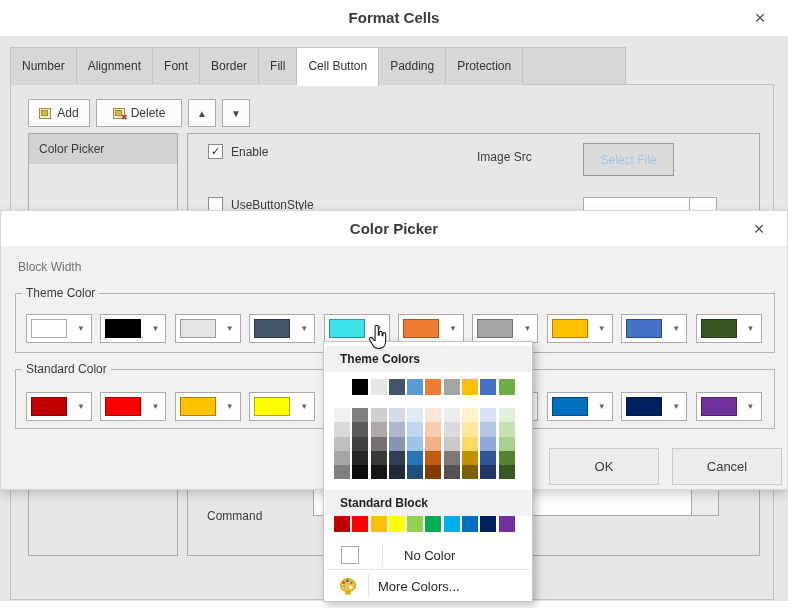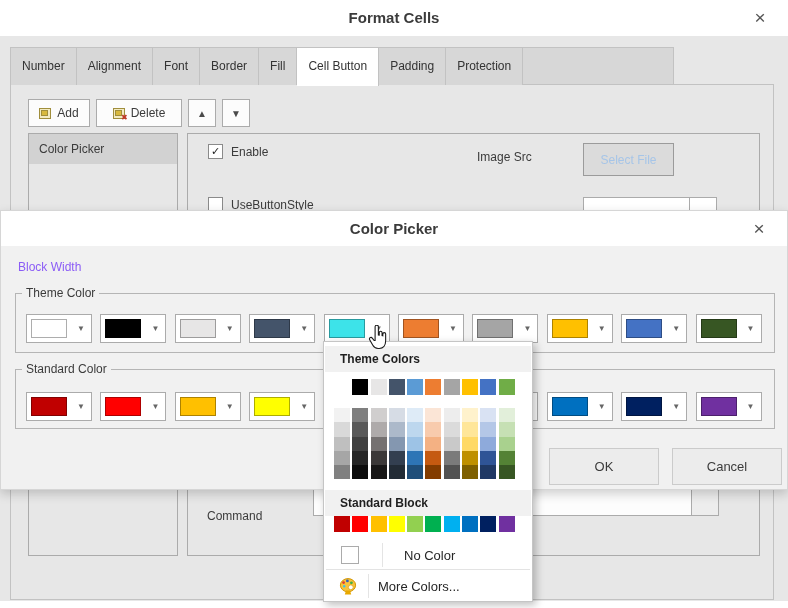--- a/index.html
+++ b/index.html
@@ -5,21 +5,21 @@
   * { box-sizing: border-box; margin: 0; padding: 0; }
   html,body { width: 788px; height: 608px; background:#fff; font-family:"Liberation Sans","DejaVu Sans",sans-serif; }
   .screen { position:relative; width:788px; height:608px; overflow:hidden; background:#fff; }
 
   
   .fc-dialog { position:absolute; left:0; top:0; width:788px; height:601px; background:#E7E7E7; }
   .titlebar { position:absolute; left:0; top:0; right:0; height:36px; background:#FFFFFF; }
   .titlebar .dlg-title { position:absolute; left:0; right:0; top:0; height:36px; line-height:36px; text-align:center; font-size:15px; font-weight:600; color:#3B3B3B; }
   .close-btn { position:absolute; right:14px; top:0; width:28px; height:36px; display:flex; align-items:center; justify-content:center; font-size:19px; color:#555; cursor:default; }
 
-  .tabstrip { position:absolute; left:10px; top:47px; width:664px; height:37px; background:#D7D7D7; border:1px solid #C2C2C2; border-bottom:none; display:flex; z-index:2; }
+  .tabstrip { position:absolute; left:10px; top:47px; width:616px; height:37px; background:#D7D7D7; border:1px solid #C2C2C2; border-bottom:none; display:flex; z-index:2; }
   .tab { padding:0 11px; line-height:36px; height:37px; font-size:12px; color:#333; border-right:1px solid #C2C2C2; background:#D7D7D7; white-space:nowrap; }
   .tab.active { background:#fff; height:38px; }
 
   .fc-panel { position:absolute; left:10px; top:84px; width:764px; height:516px; border:1px solid #C2C2C2; background:#E7E7E7; }
 
   .tb-btn { position:absolute; height:28px; background:#FCFCFC; border:1px solid #ABABAB; display:flex; align-items:center; justify-content:center; gap:6px; font-size:12px; color:#3B3B3B; }
   .btn-add { left:28px; top:99px; width:62px; }
   .btn-delete { left:96px; top:99px; width:86px; }
   .btn-up { left:188px; top:99px; width:28px; font-size:10px; color:#4A4A4A; }
   .btn-down { left:222px; top:99px; width:28px; font-size:10px; color:#4A4A4A; }
@@ -46,21 +46,21 @@
   .command-combo { position:absolute; left:313px; top:489px; width:406px; height:27px; background:#FDFDFD; border:1px solid #ABABAB; }
   .command-combo .combo-div { position:absolute; right:26px; top:0; bottom:0; width:1px; background:#ABABAB; }
   .command-combo .combo-btn { position:absolute; right:0; top:0; bottom:0; width:26px; background:#EDEDED; }
 
   
   .cp-dialog { position:absolute; left:0; top:210px; width:788px; height:280px; background:#F1F1F1; border:1px solid #D6D6D6; box-shadow:0 4px 10px rgba(0,0,0,.18); z-index:10; }
   .cp-titlebar { position:absolute; left:0; top:0; right:0; height:35px; background:#fff; }
   .cp-titlebar .dlg-title { position:absolute; left:0; right:0; height:35px; line-height:35px; text-align:center; font-size:15px; font-weight:600; color:#3B3B3B; }
   .cp-close { position:absolute; right:14px; top:0; width:28px; height:35px; display:flex; align-items:center; justify-content:center; font-size:19px; color:#555; }
 
-  .bw-label { position:absolute; left:17px; top:49px; font-size:12px; color:#8b5cf6; }
+  .bw-label { position:absolute; left:17px; top:49px; font-size:12px; color:#737373; }
   .bw-spin { position:absolute; left:100px; top:42px; width:158px; height:31px; background:#fff; border:1px solid #ABABAB; display:flex; }
   .bw-input { flex:1; border:none; outline:none; background:transparent; font:13px "Liberation Sans","DejaVu Sans",sans-serif; color:#3B3B3B; padding-left:9px; }
   .spin-col { width:20px; border-left:1px solid #ABABAB; display:flex; flex-direction:column; }
   .spin-btn { flex:1; display:flex; align-items:center; justify-content:center; font-size:7px; line-height:1; }
   .spin-up { color:#333; border-bottom:1px solid #E0E0E0; }
   .spin-down { color:#888; }
 
   .group { position:absolute; left:14px; width:760px; height:60px; border:1px solid #B5B5B5; }
   .group-theme { top:82px; }
   .group-standard { top:158px; }

